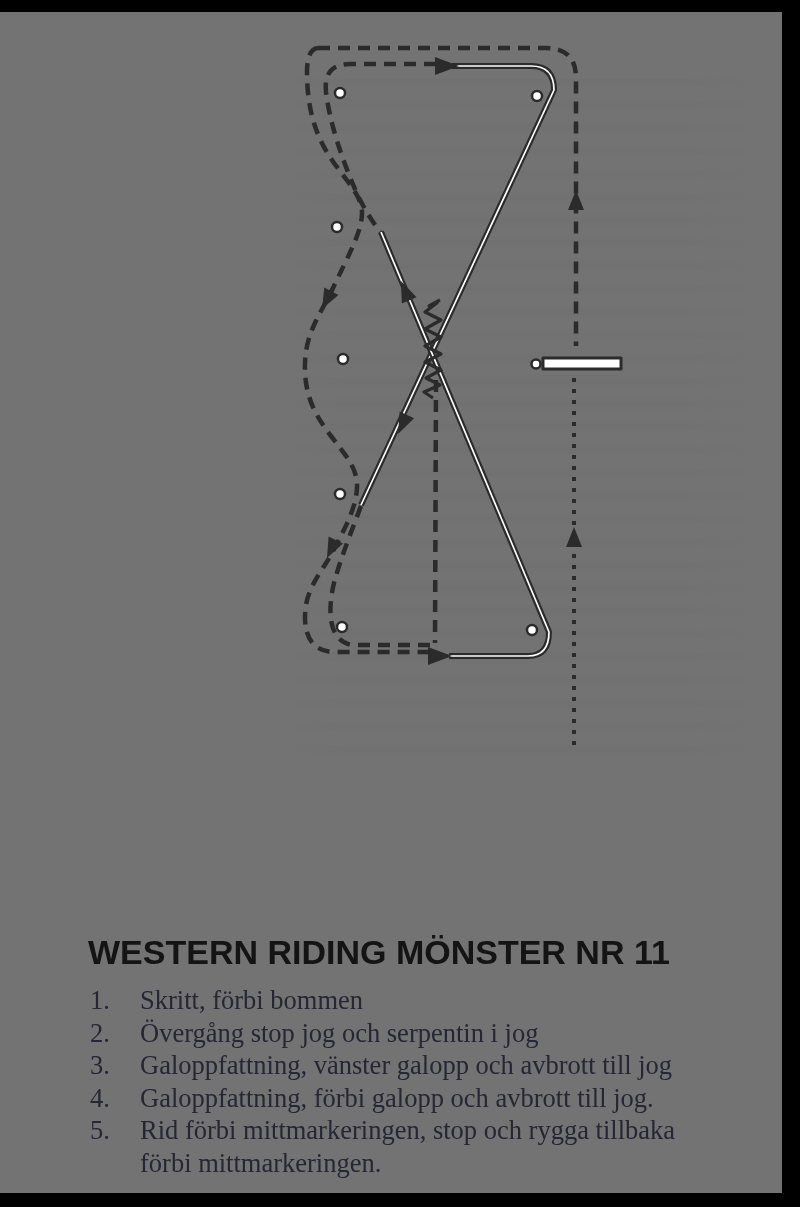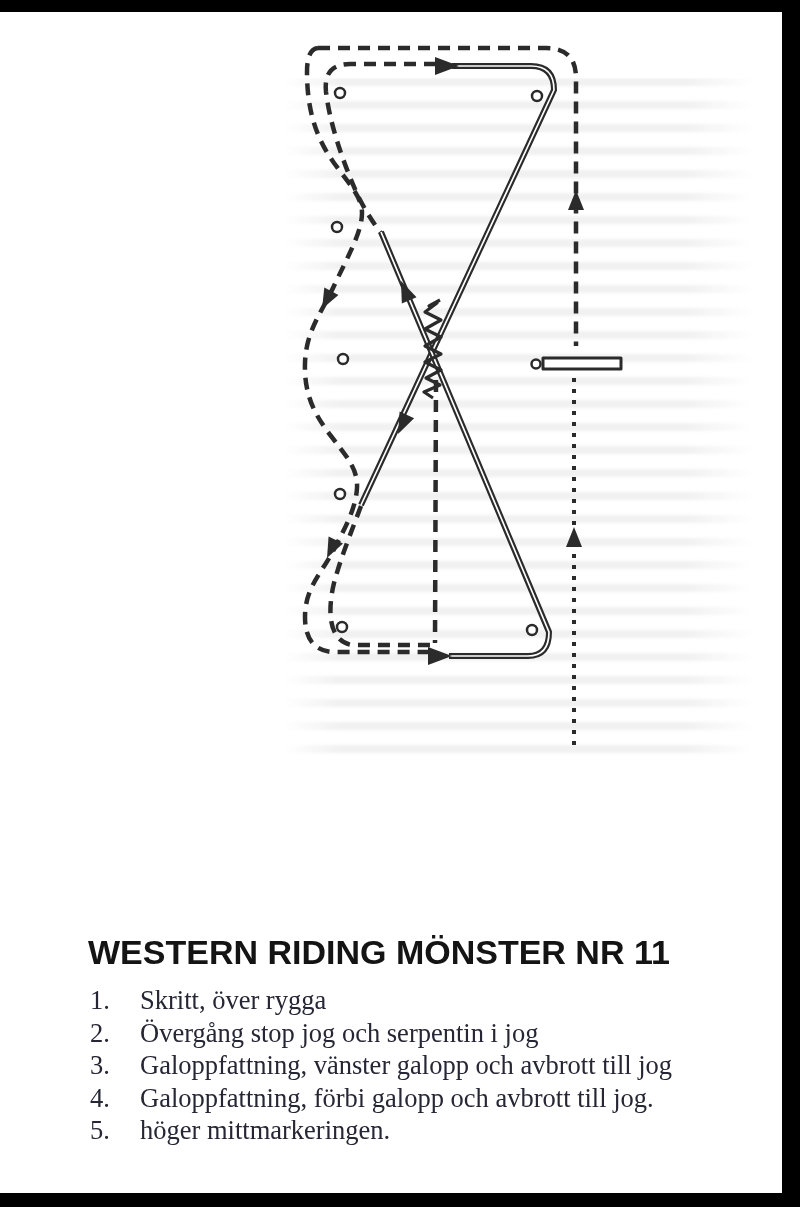--- a/index.html
+++ b/index.html
@@ -1,16 +1,16 @@
 <!DOCTYPE html>
 <html><head>
 <meta charset="utf-8">
 <style>
   html,body{margin:0;padding:0;background:#4a4a4a;}
-  .page{position:relative;width:800px;height:1207px;background:#ffffff;overflow:hidden;
+  .page{position:relative;width:800px;height:1207px;background:#737373;overflow:hidden;
         font-family:"Liberation Serif", serif;}
   
   .frame{position:absolute;background:#000;}
   .frame.top{left:0;top:0;width:800px;height:12px;}
   .frame.right{right:0;top:0;width:18px;height:1207px;}
   .frame.bottom{left:0;bottom:0;width:800px;height:14px;}
   
   .ghost{position:absolute;left:283px;top:78px;width:470px;height:688px;
          background:repeating-linear-gradient(to bottom, rgba(95,95,105,0.16) 0 8px, transparent 8px 23px);
          filter:blur(1.7px);opacity:.55;
@@ -92,37 +92,38 @@
       <polygon points="0,0 -21,8 -21,-8" transform="translate(398,434) rotate(115)"></polygon>
       <polygon points="0,0 -21,8 -21,-8" transform="translate(401,281) rotate(-113)"></polygon>
     </g>
   </svg>
 
   <div class="textblock">
     <div class="title">WESTERN RIDING MÖNSTER NR 11</div>
     <ol class="steps">
       <li>
         <span class="num">1.</span>
-        <div>Skritt, över rygga</div>
+        <div>Skritt, förbi bommen</div>
       </li>
       <li>
         <span class="num">2.</span>
         <div>Övergång stop jog och serpentin i jog</div>
       </li>
       <li>
         <span class="num">3.</span>
         <div>Galoppfattning, vänster galopp och avbrott till jog</div>
       </li>
       <li>
         <span class="num">4.</span>
         <div>Galoppfattning, förbi galopp och avbrott till jog.</div>
       </li>
       <li>
         <span class="num">5.</span>
-        <div>höger mittmarkeringen.</div>
+        <div>Rid förbi mittmarkeringen, stop och rygga tillbaka</div>
+        <div>förbi mittmarkeringen.</div>
       </li>
     </ol>
   </div>
 
   <div class="frame top"></div>
   <div class="frame right"></div>
   <div class="frame bottom"></div>
 </div>
 
 </body></html>

